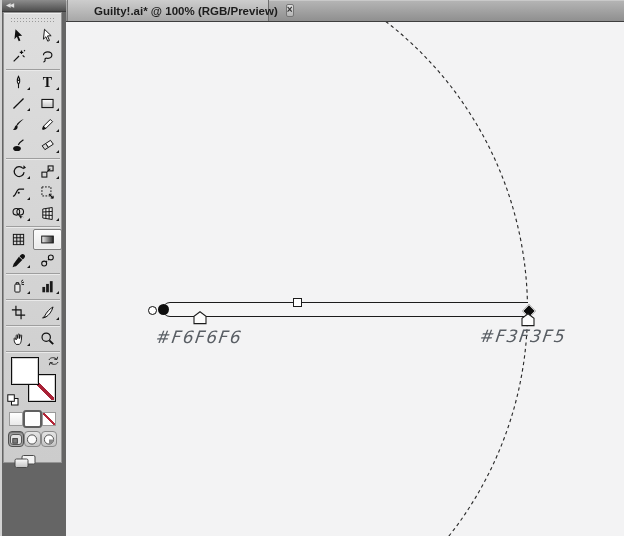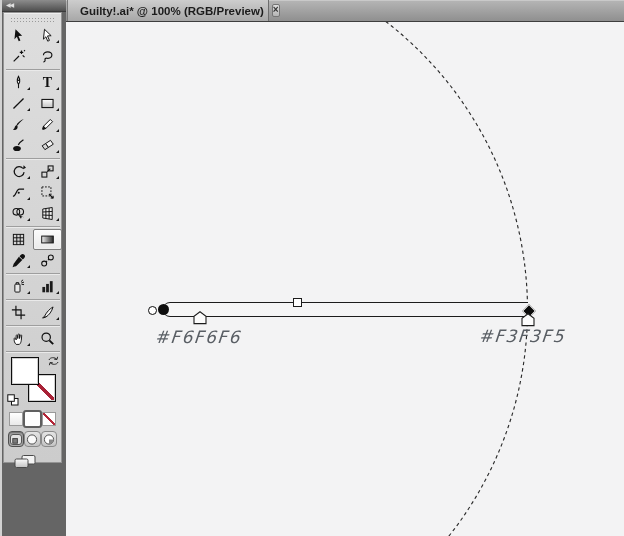--- a/index.html
+++ b/index.html
@@ -54,21 +54,21 @@
   .mode-btn.pressed{background:#b2b2b2;border-color:#4f4f4f;box-shadow:inset 0 1px 2px rgba(0,0,0,.45);}
 
   #screenmode-row{display:flex;justify-content:flex-start;padding:4px 0 0 9px;}
   #screen-mode-btn{cursor:pointer;}
 
   
   #tabbar{position:absolute;left:66px;top:0;width:558px;height:21px;
     background:linear-gradient(#b6b6b6,#8f8f8f);border-bottom:1px solid #3e3e3e;box-shadow:inset 0 1px 0 #c9c9c9;}
   #doc-tab{position:absolute;left:1px;top:0;width:202px;height:21px;box-sizing:border-box;
     background:linear-gradient(#cdcdcd,#a7a7a7);border-left:1px solid #787878;border-right:1px solid #6d6d6d;
-    display:flex;align-items:center;padding:0 5px 0 12px;cursor:pointer;}
+    display:flex;align-items:center;padding:0 5px 0 26px;cursor:pointer;}
   #tab-title{font-size:11.5px;font-weight:bold;color:#1c1c1c;white-space:nowrap;}
   #tab-close{margin-left:8px;width:13px;height:13px;box-sizing:border-box;border:1px solid #757575;border-radius:2px;
     background:linear-gradient(#dedede,#b4b4b4);color:#333;font-size:10px;line-height:10px;font-weight:bold;
     text-align:center;cursor:pointer;}
 
   
   #canvas{position:absolute;left:66px;top:22px;width:558px;height:514px;background:#f3f3f4;overflow:hidden;}
   #dash-svg{position:absolute;left:0;top:0;}
 
   .annot{position:absolute;}

